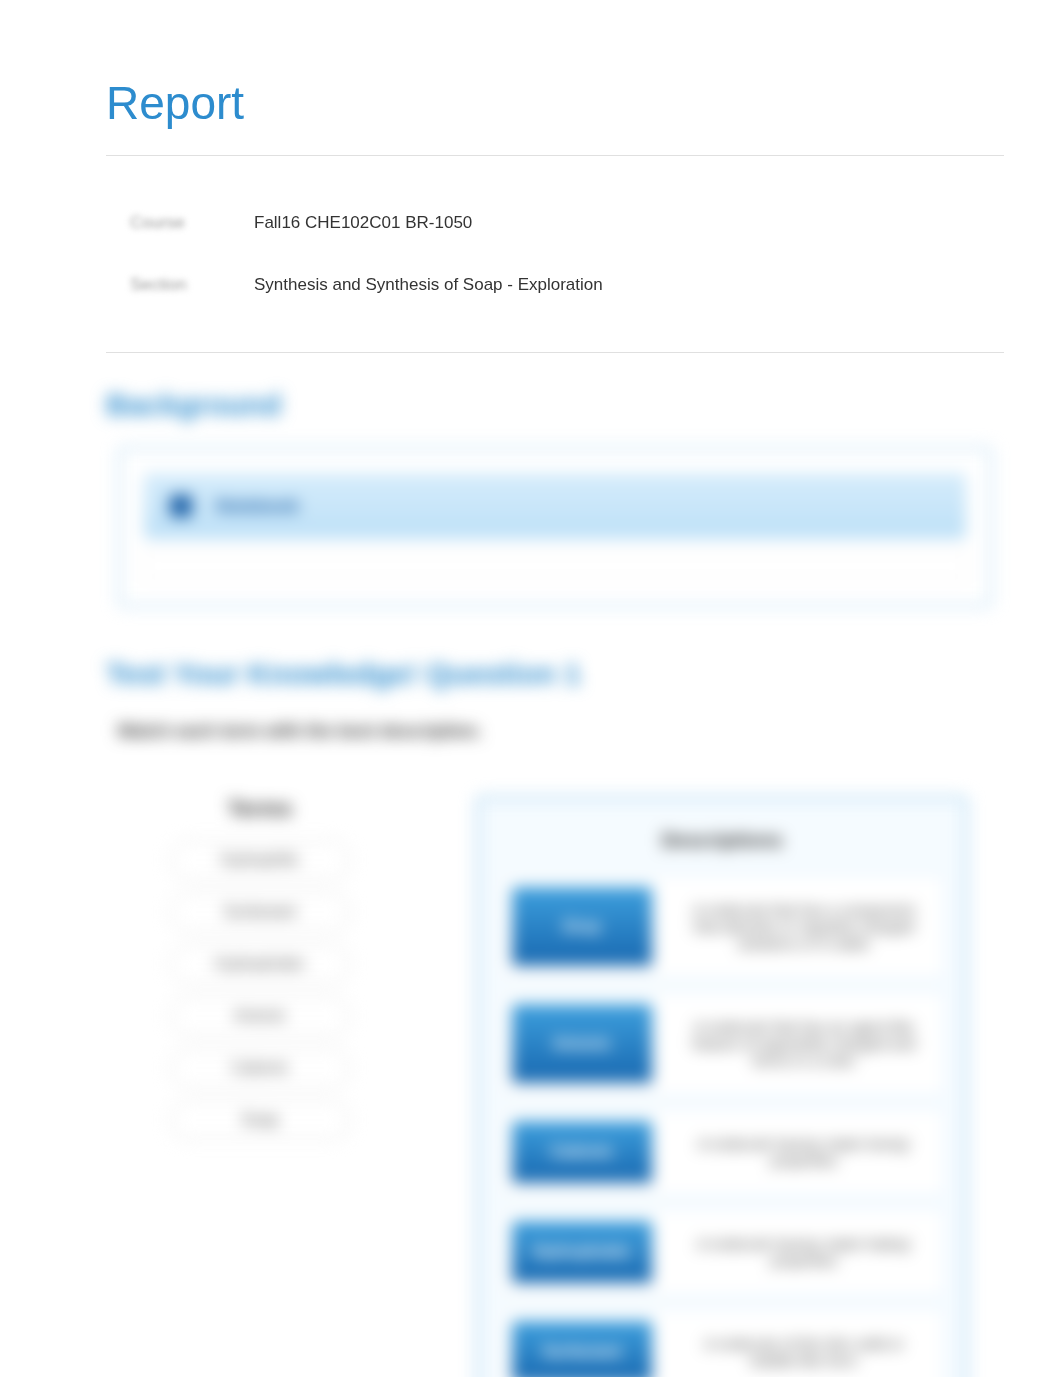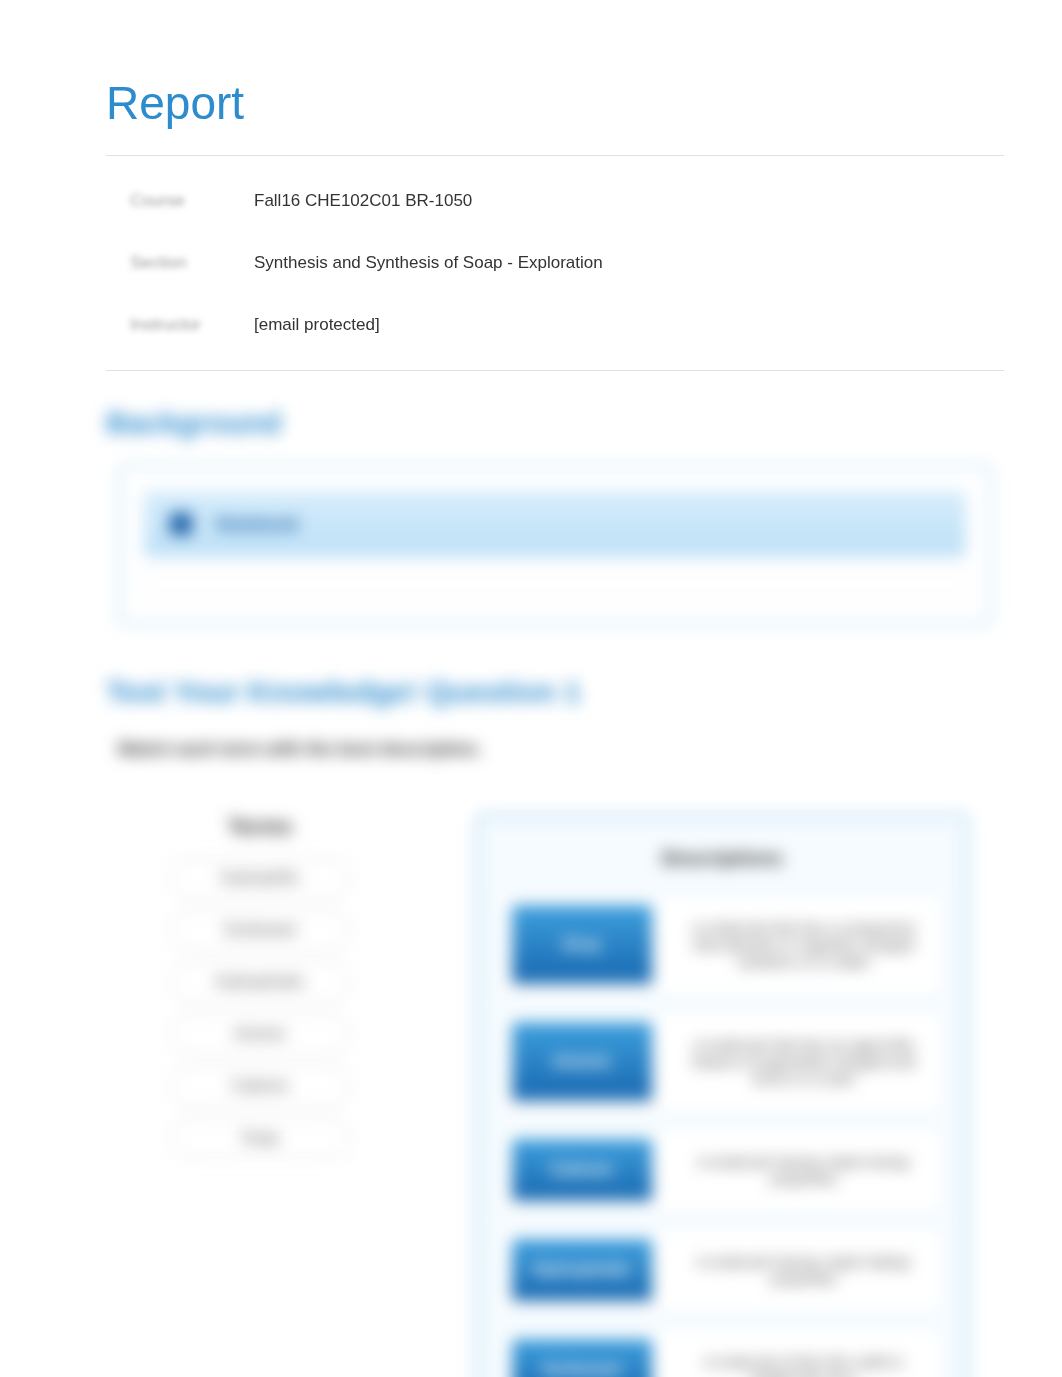--- a/index.html
+++ b/index.html
@@ -12,21 +12,21 @@
     }
     .title {
       font-size: 46px;
       font-weight: 400;
       color: #2d8cce;
       margin-bottom: 25px;
     }
     .meta-box {
       border-top: 1px solid #e0e0e0;
       border-bottom: 1px solid #e0e0e0;
-      padding: 8px 0;
+      padding: 30px 0;
       margin-bottom: 35px;
     }
     .meta-row {
       display: flex;
       padding: 3px 0;
       font-size: 17px;
     }
     .meta-label {
       width: 100px;
       color: #999;
@@ -147,24 +147,20 @@
 <h1 class="title">Report</h1>
 
 <div class="meta-box">
   <div class="meta-row">
     <div class="meta-label">Course</div>
     <div class="meta-value">Fall16 CHE102C01 BR-1050</div>
   </div>
   <div class="meta-row">
     <div class="meta-label">Section</div>
     <div class="meta-value">Synthesis and Synthesis of Soap - Exploration</div>
-  </div>
-  <div class="meta-row">
-    <div class="meta-label">Instructor</div>
-    <div class="meta-value">[email protected]</div>
   </div>
 </div>
 
 <div class="blur-section">
   <h2 class="section-heading">Background</h2>
 
   <div class="notebook-box">
     <div class="notebook-header">
       <span class="notebook-icon"></span>
       <span class="notebook-title">Notebook</span>

